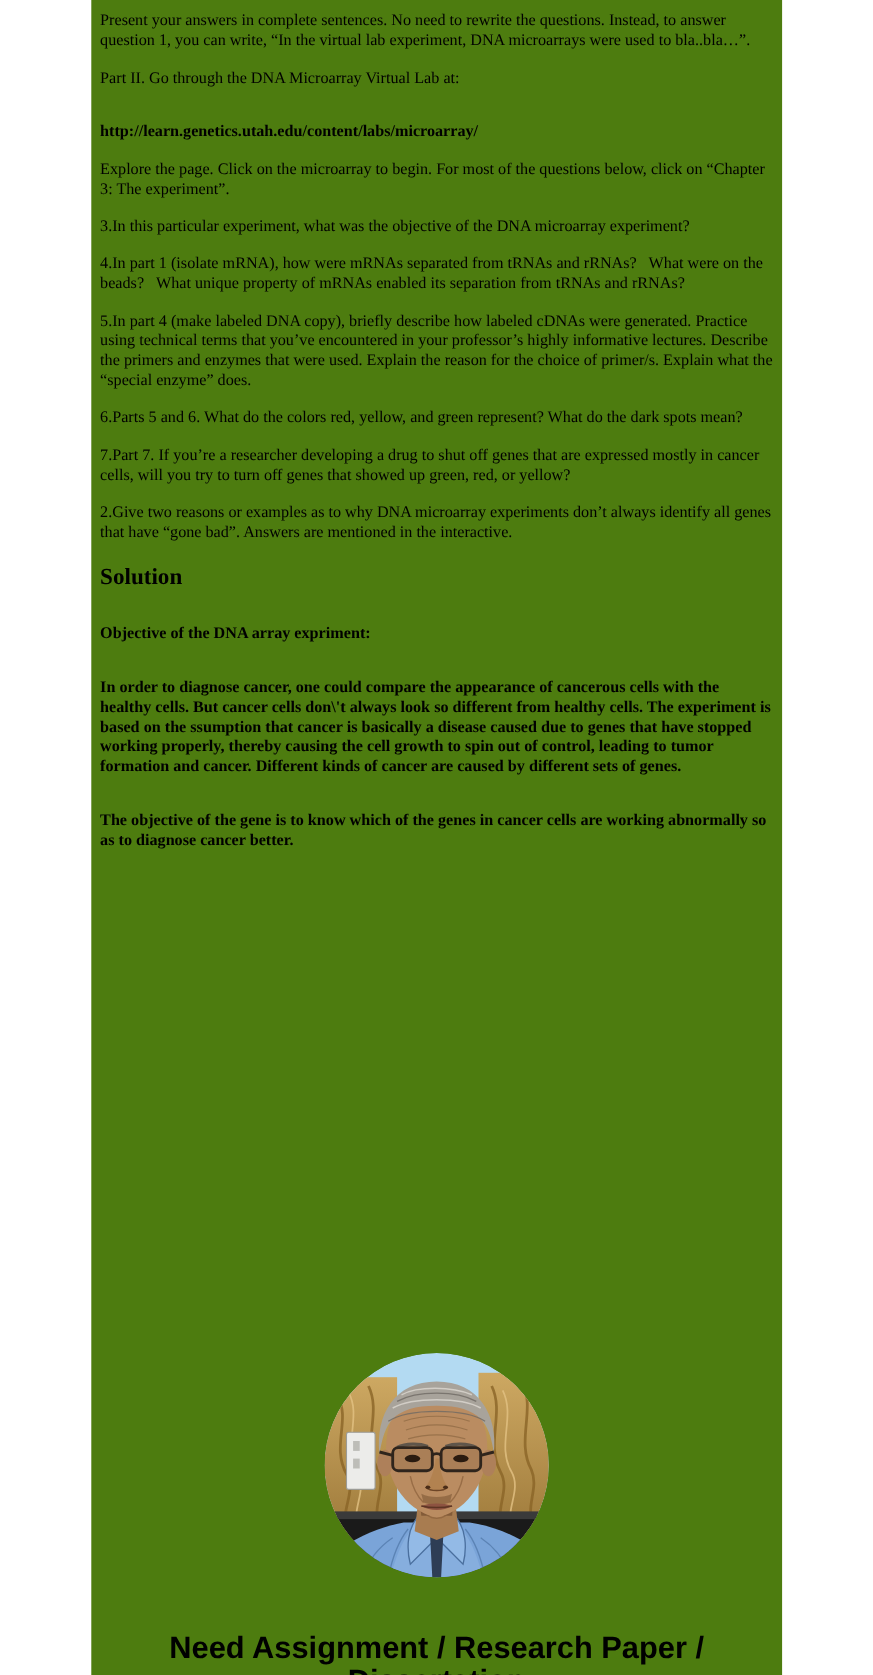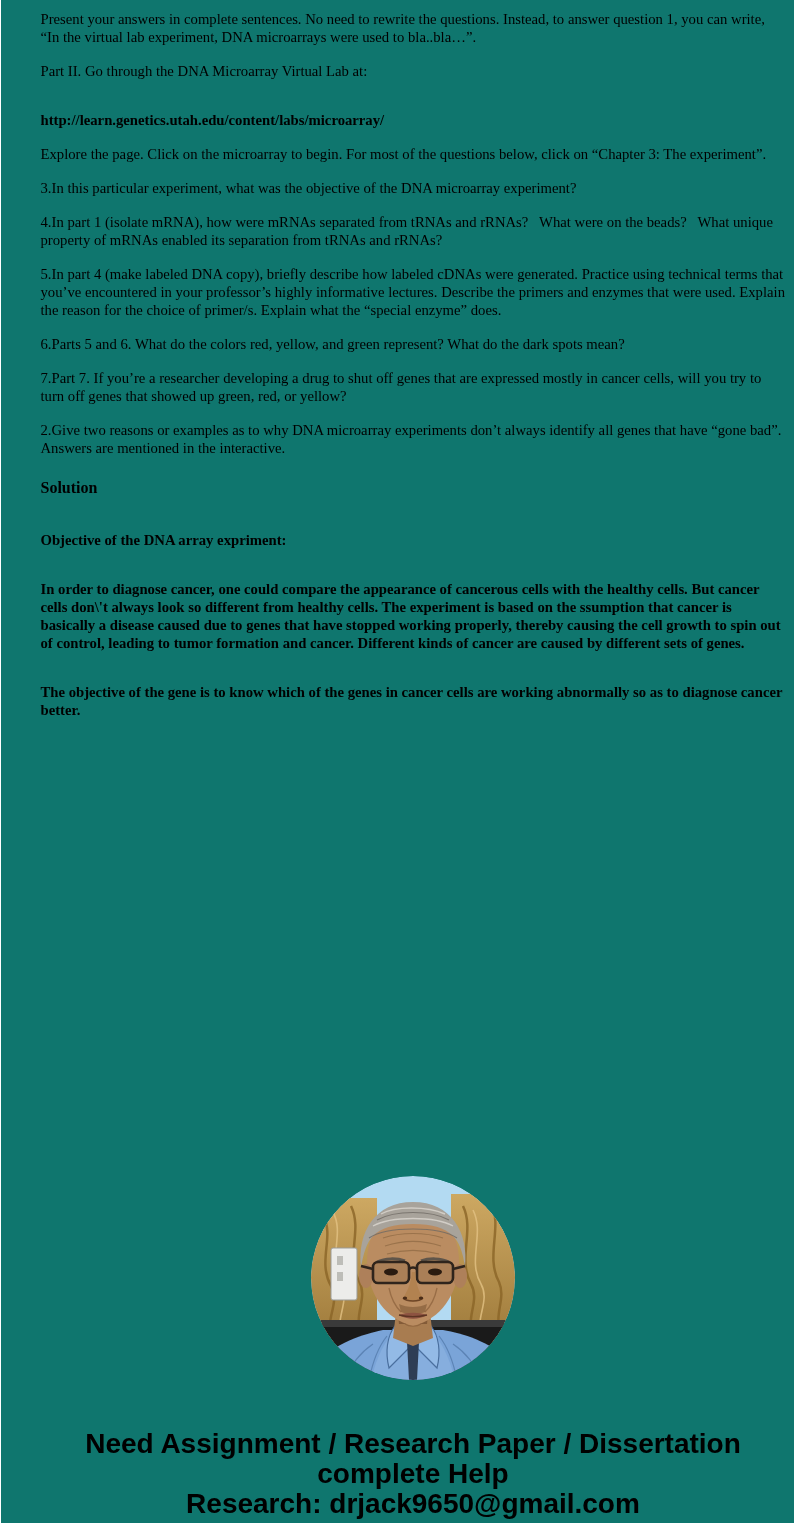--- a/index.html
+++ b/index.html
@@ -1,40 +1,39 @@
 <!DOCTYPE html>
 <html><head>
 <meta charset="utf-8">
 <style>
   * { margin: 0; padding: 0; box-sizing: border-box; }
   html, body { background: #ffffff; }
   .page {
     position: relative;
-    width: 793px;
+    width: 628px;
     height: 1523px;
     margin: 0 auto;
-    background: #0f766e;
+    background: #4d7c0f;
     overflow: hidden;
     font-family: "Liberation Serif", serif;
     color: #000000;
-    padding-left: 32px;
   }
   .doc {
     padding: 10px 8px 0 8px;
   }
   .para {
     font-size: 14.7px;
     line-height: 18px;
     margin: 0 0 16px 0;
     white-space: pre-wrap;
     color: #000000;
   }
   .para.bold { font-weight: 700; margin-top: 31px; }
   .solution-heading {
-    font-size: 16px;
+    font-size: 21px;
     line-height: 24px;
     font-weight: 700;
     margin: 19px 0 19px 0;
   }
   .avatar-wrap {
     width: 204px;
     height: 204px;
     margin: 457px auto 0 auto;
     border-radius: 50%;
     overflow: hidden;

